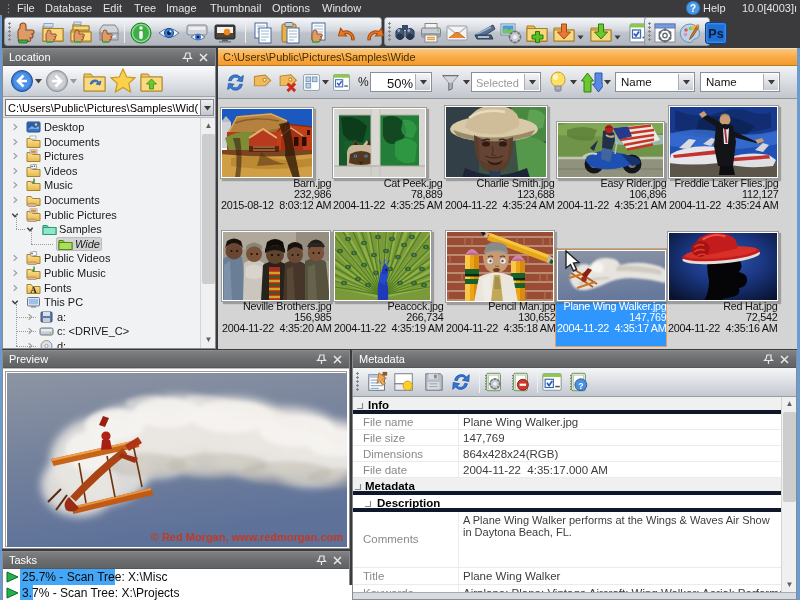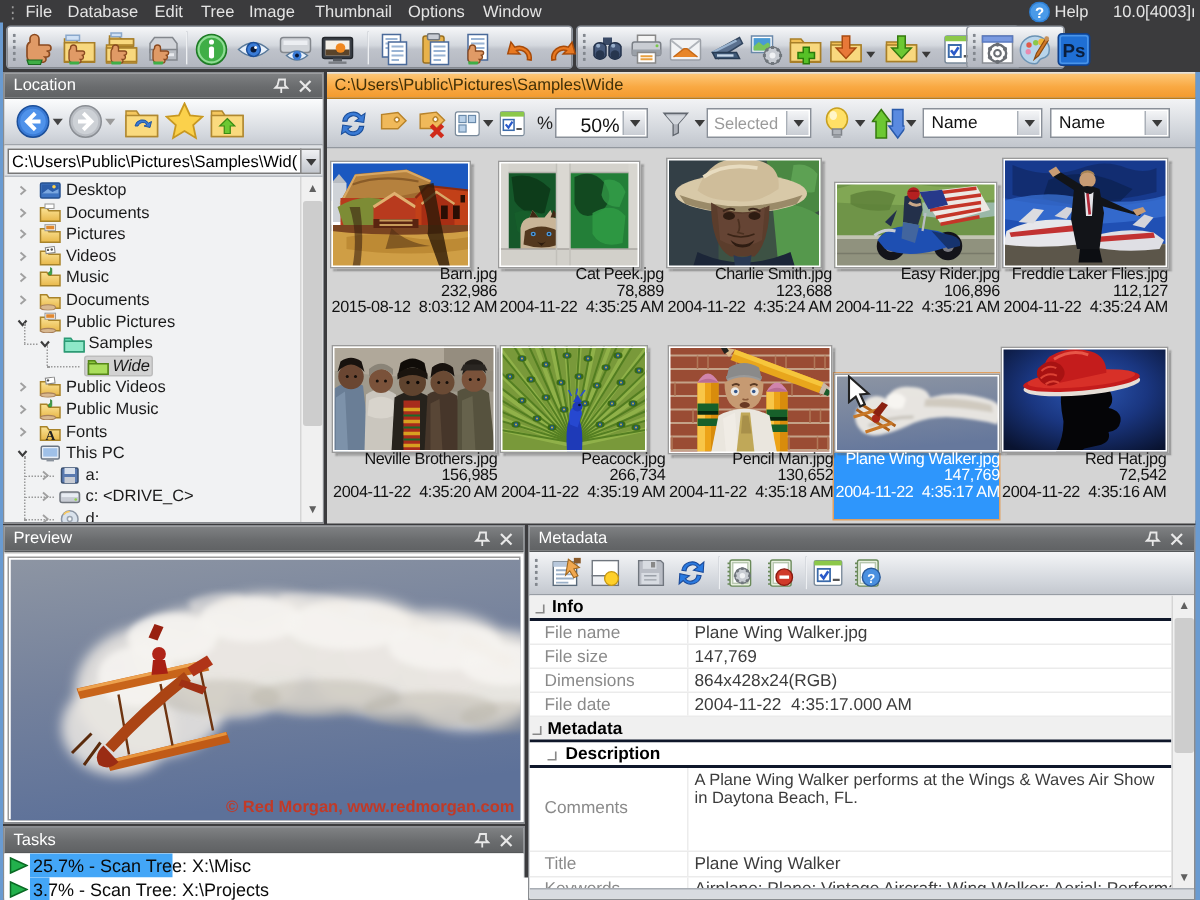--- a/index.html
+++ b/index.html
@@ -45,21 +45,21 @@
 #prev { left:2px; top:350px; width:348px; height:199px; }
 #prevbody { position:relative; height:180px; background:#fff; border-top:1px solid #bbb; }
 
 #tasks { left:2px; top:551px; width:348px; height:49px; }
 #taskbody { height:31px; background:#fff; position:relative; font-size:12px; }
 
 #meta { left:352px; top:350px; width:445px; height:250px; }
 #metatb { height:29px; background:linear-gradient(#f4f5f7,#d2d6dc 70%,#c4c8cf); border-bottom:1px solid #989da4; position:relative; }
 #metabody { position:relative; height:202px; background:#fff; overflow:hidden; font-size:11.5px; }
 .mrow { position:absolute; left:0; width:428px; border-bottom:1px solid #ebebeb; }
-.mhead { background:#f0f0f0; font-weight:bold; color:#000; border-bottom:2px solid #0f172a; }
+.mhead { background:#f0f0f0; font-weight:bold; color:#000; border-bottom:4px solid #0f172a; }
 .mlabel { position:absolute; left:10px; color:#8a8a8a; }
 .mval { position:absolute; left:110px; color:#3c3c3c; }
 .mdiv { position:absolute; left:105px; top:0; bottom:0; width:1px; background:#ececec; }
 
 #bl { left:0; top:15px; width:2px; height:585px; background:#6a9bd1; }
 #br { left:797px; top:48px; width:3px; height:552px; background:#6a9bd1; }
 </style>
 </head>
 <body>
 <div id="menubar" class="abs">

